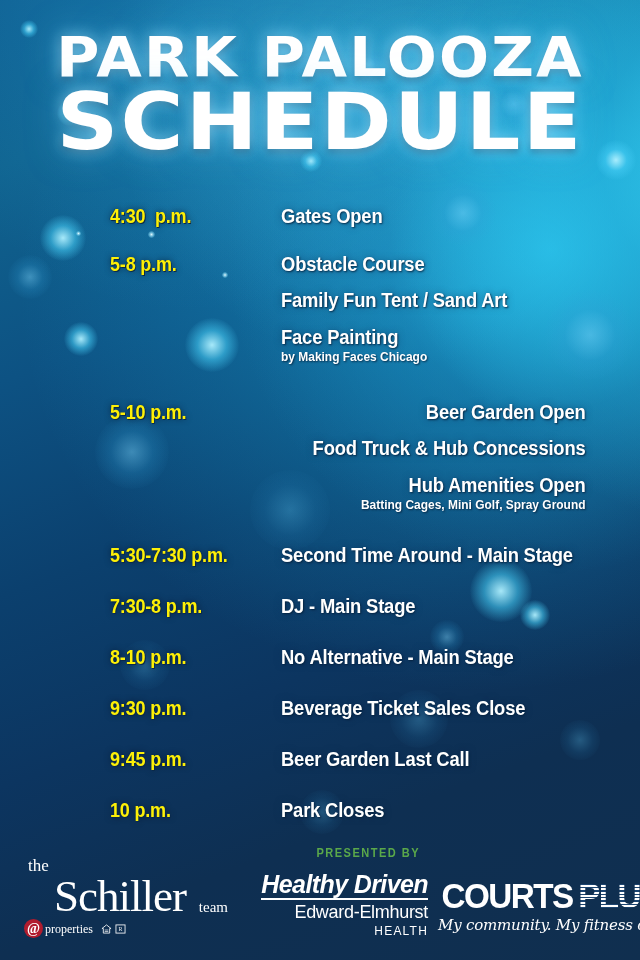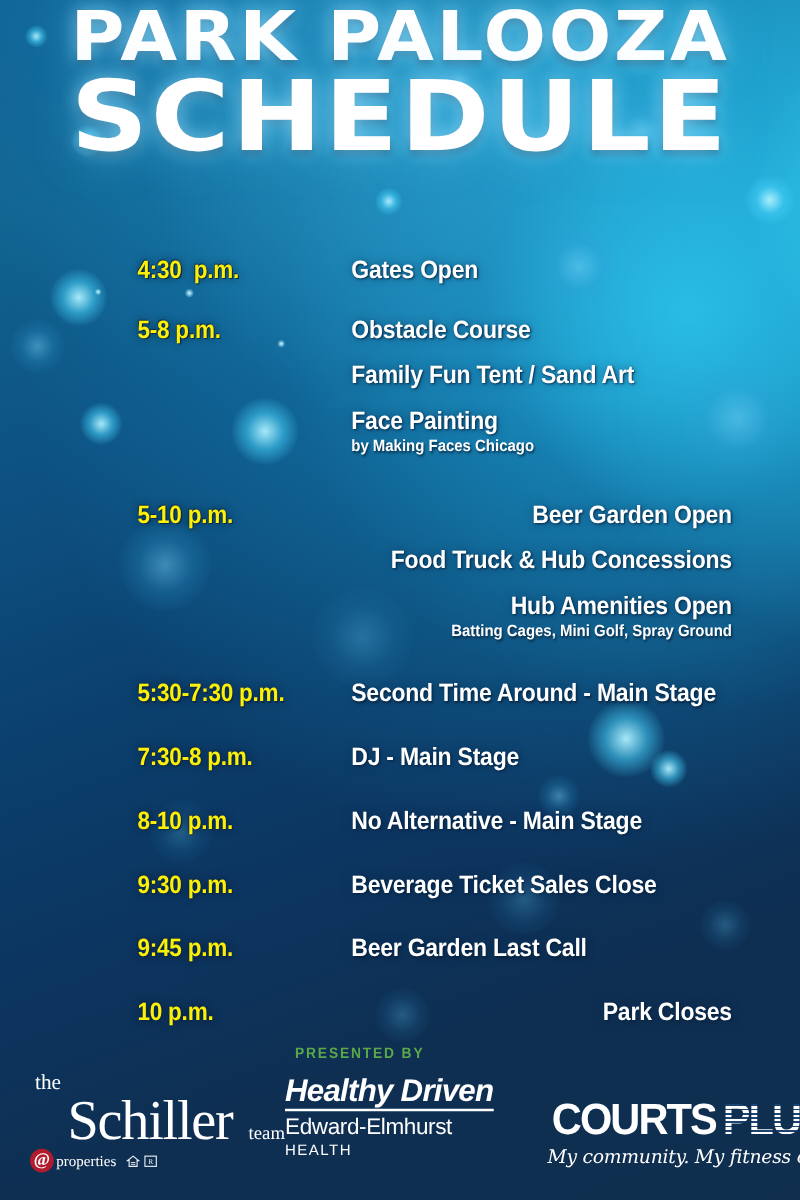--- a/index.html
+++ b/index.html
@@ -25,21 +25,21 @@
 
   
   .bokeh { position:absolute; border-radius:50%; pointer-events:none; }
   .bk { background:radial-gradient(circle, rgba(175,240,255,0.95) 0%, rgba(70,205,245,0.55) 38%, rgba(40,170,225,0.0) 72%); }
   .bk-dim { background:radial-gradient(circle, rgba(120,210,250,0.45) 0%, rgba(50,160,215,0.22) 40%, rgba(30,120,180,0.0) 74%); }
   .bk-tiny { background:radial-gradient(circle, rgba(225,250,255,0.98) 0%, rgba(150,230,255,0.5) 45%, rgba(90,200,240,0.0) 80%); }
   .bk-soft { background:radial-gradient(circle, rgba(90,190,235,0.30) 0%, rgba(45,140,195,0.13) 45%, rgba(25,100,160,0.0) 78%); }
 
   
   #title-block {
-    position:absolute; top:4px; left:0; width:640px;
+    position:absolute; top:32px; left:0; width:640px;
     text-align:center; z-index:5;
   }
   .title-line {
     color:#ffffff;
     font-family:"DejaVu Sans", sans-serif;
     font-weight:bold;
     letter-spacing:2px;
     line-height:0.94;
     text-shadow:
       0 0 14px rgba(150,225,255,0.75),
@@ -126,21 +126,21 @@
     margin-right:2px;
   }
   .props-word {
     color:#ffffff; font-family:"Liberation Serif", serif;
     font-size:12px; line-height:1;
   }
   .house-icons { display:flex; gap:3px; margin-left:8px; align-items:center; }
   .mini-icon { width:11px; height:10px; opacity:0.92; }
 
   
-  #hd { position:absolute; left:228px; bottom:33px; width:200px; text-align:left; }
+  #hd { position:absolute; left:228px; bottom:22px; width:200px; text-align:right; }
   .presented {
     color:#5aa84a; font-family:"Liberation Sans", sans-serif;
     font-weight:bold; font-size:12px; letter-spacing:1.6px;
     transform:scaleX(0.92);
   }
   .hd-main {
     color:#ffffff; font-family:"Liberation Sans", sans-serif;
     font-weight:bold; font-style:italic; font-size:25px;
     letter-spacing:-0.6px; margin-top:11px;
     border-bottom:2px solid #ffffff; padding-bottom:1px;
@@ -297,21 +297,21 @@
 
     <div class="sched-row" style="height:51px;">
       <div class="time-cell">9:45 p.m.</div>
       <div class="events-cell">
         <div class="event-item">
           <div class="event-title">Beer Garden Last Call</div>
         </div>
       </div>
     </div>
 
-    <div class="sched-row" style="height:48px;text-align:right;">
+    <div class="sched-row" style="height:48px;">
       <div class="time-cell">10 p.m.</div>
       <div class="events-cell">
         <div class="event-item">
           <div class="event-title">Park Closes</div>
         </div>
       </div>
     </div>
 
   </div>
 

